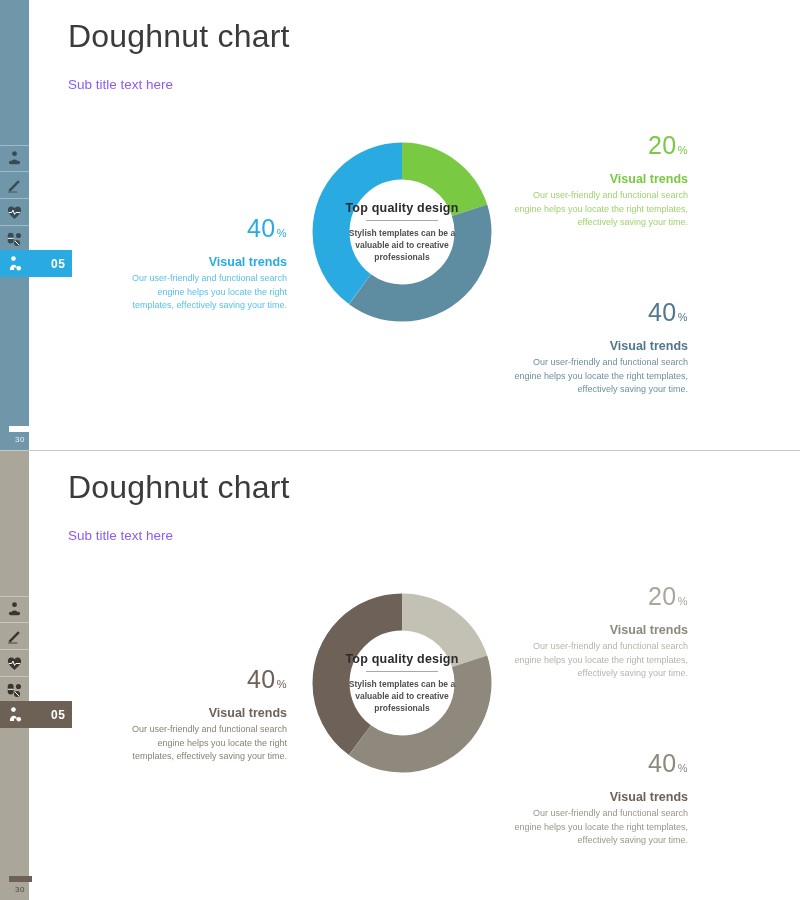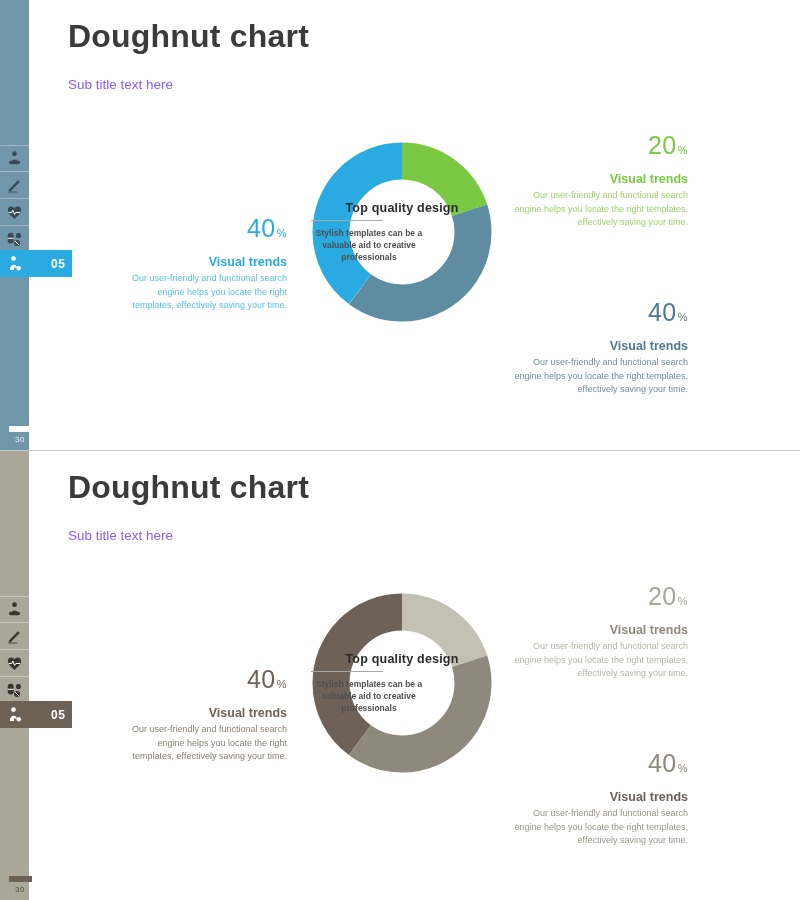--- a/index.html
+++ b/index.html
@@ -89,21 +89,21 @@
     font-size: 8px;
     letter-spacing: 0.5px;
   }
   .page-ind.blue .pn  { color: #e9f2f6; }
   .page-ind.brown .pn { color: #4e463e; }
 
   
   .header { position: absolute; left: 68px; top: 20px; }
   .title {
     font-size: 32px;
-    font-weight: 700;
+    font-weight: 400;
     color: #3b3b3b;
     letter-spacing: 0.2px;
     line-height: 1.05;
   }
   .subtitle {
     font-size: 13.5px;
     font-weight: 400;
     color: #8b5cf6;
     margin-top: 23px;
   }
@@ -116,20 +116,21 @@
     width: 182px;
     height: 182px;
   }
   .donut-wrap svg { display: block; }
   .donut-center {
     position: absolute;
     left: 0; top: 0;
     width: 182px; height: 182px;
     display: flex;
     flex-direction: column;
+    align-items: center;
     justify-content: center;
     text-align: center;
   }
   .dc-title {
     font-size: 12.5px;
     font-weight: bold;
     color: #2b2b2b;
     letter-spacing: 0.2px;
     padding: 0 6px;
   }

